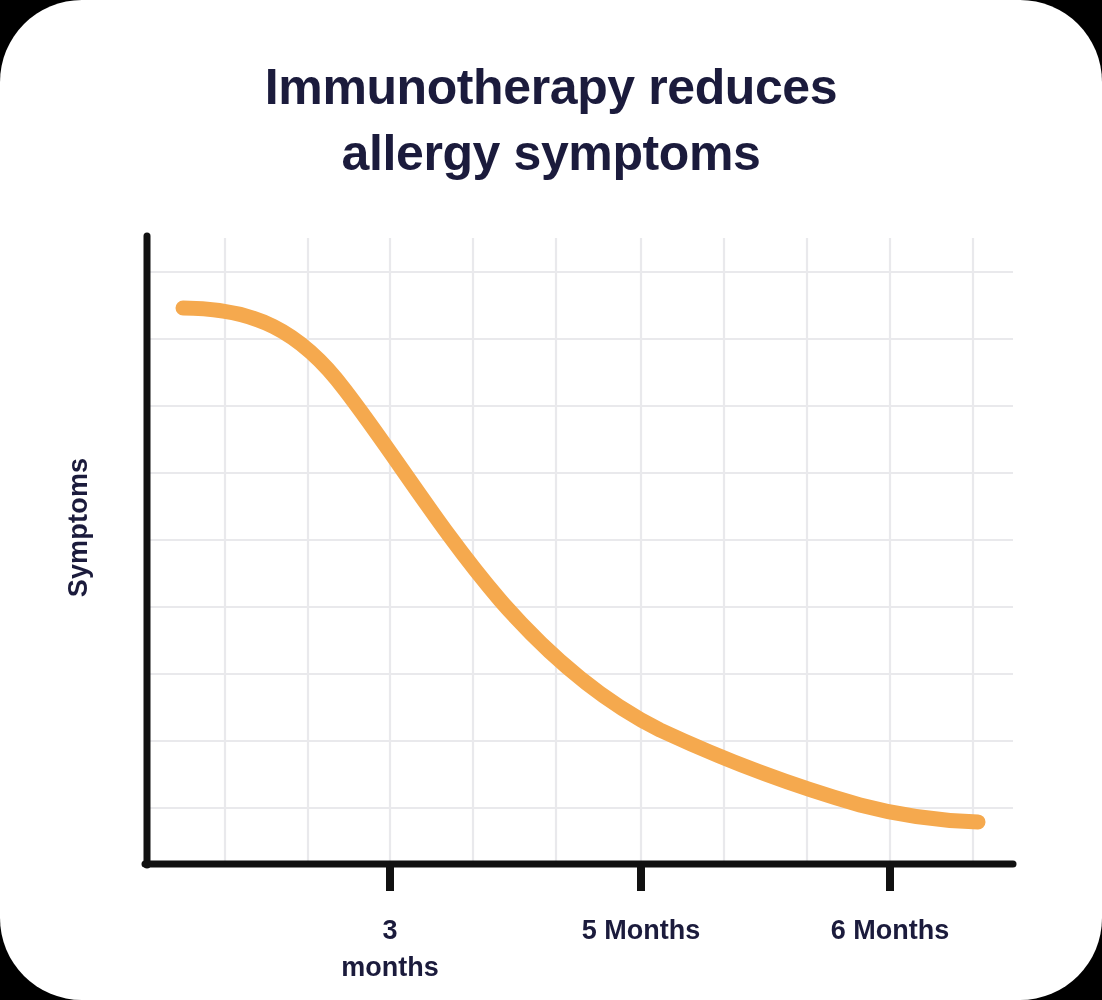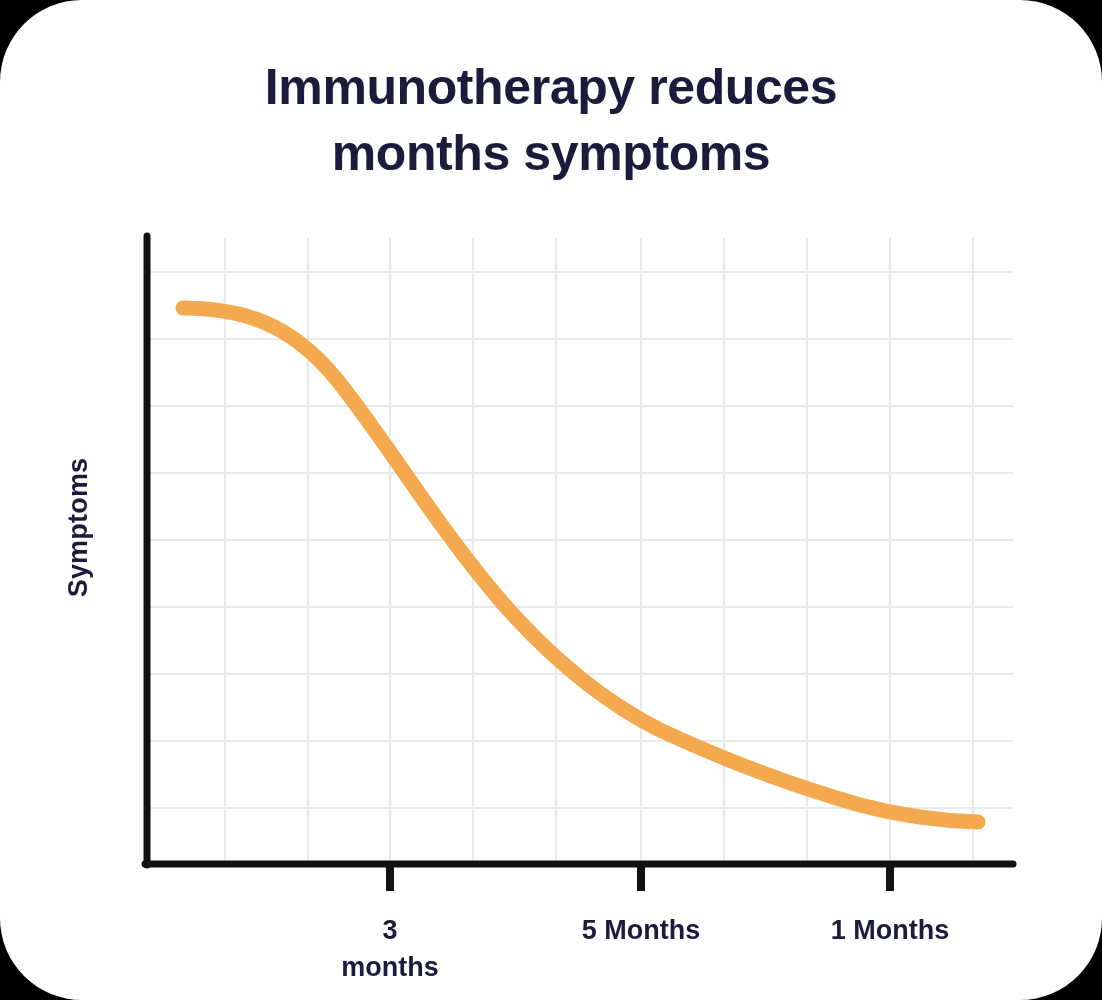--- a/index.html
+++ b/index.html
@@ -81,21 +81,21 @@
 
   svg { display: block; }
 </style>
 </head>
 <body>
 
 <div id="card">
 
   <div id="title-block">
     <span class="tline">Immunotherapy reduces</span>
-    <span class="tline">months symptoms</span>
+    <span class="tline">allergy symptoms</span>
   </div>
 
   <svg id="chart" viewBox="0 0 1102 1000" width="1102" height="1000">
 
     <g stroke="#e9e9ec" stroke-width="2.2">
       <line x1="225" y1="238" x2="225" y2="862"></line>
       <line x1="308" y1="238" x2="308" y2="862"></line>
       <line x1="390" y1="238" x2="390" y2="862"></line>
       <line x1="473" y1="238" x2="473" y2="862"></line>
       <line x1="556" y1="238" x2="556" y2="862"></line>
@@ -134,15 +134,15 @@
       <line x1="641" y1="866" x2="641" y2="891"></line>
       <line x1="890" y1="866" x2="890" y2="891"></line>
     </g>
   </svg>
 
   <div id="ylabel">Symptoms</div>
 
   <div class="xtick-label" id="xtick-0">3
 months</div>
   <div class="xtick-label" id="xtick-1">5 Months</div>
-  <div class="xtick-label" id="xtick-2">1 Months</div>
+  <div class="xtick-label" id="xtick-2">6 Months</div>
 
 </div>
 
 </body></html>

